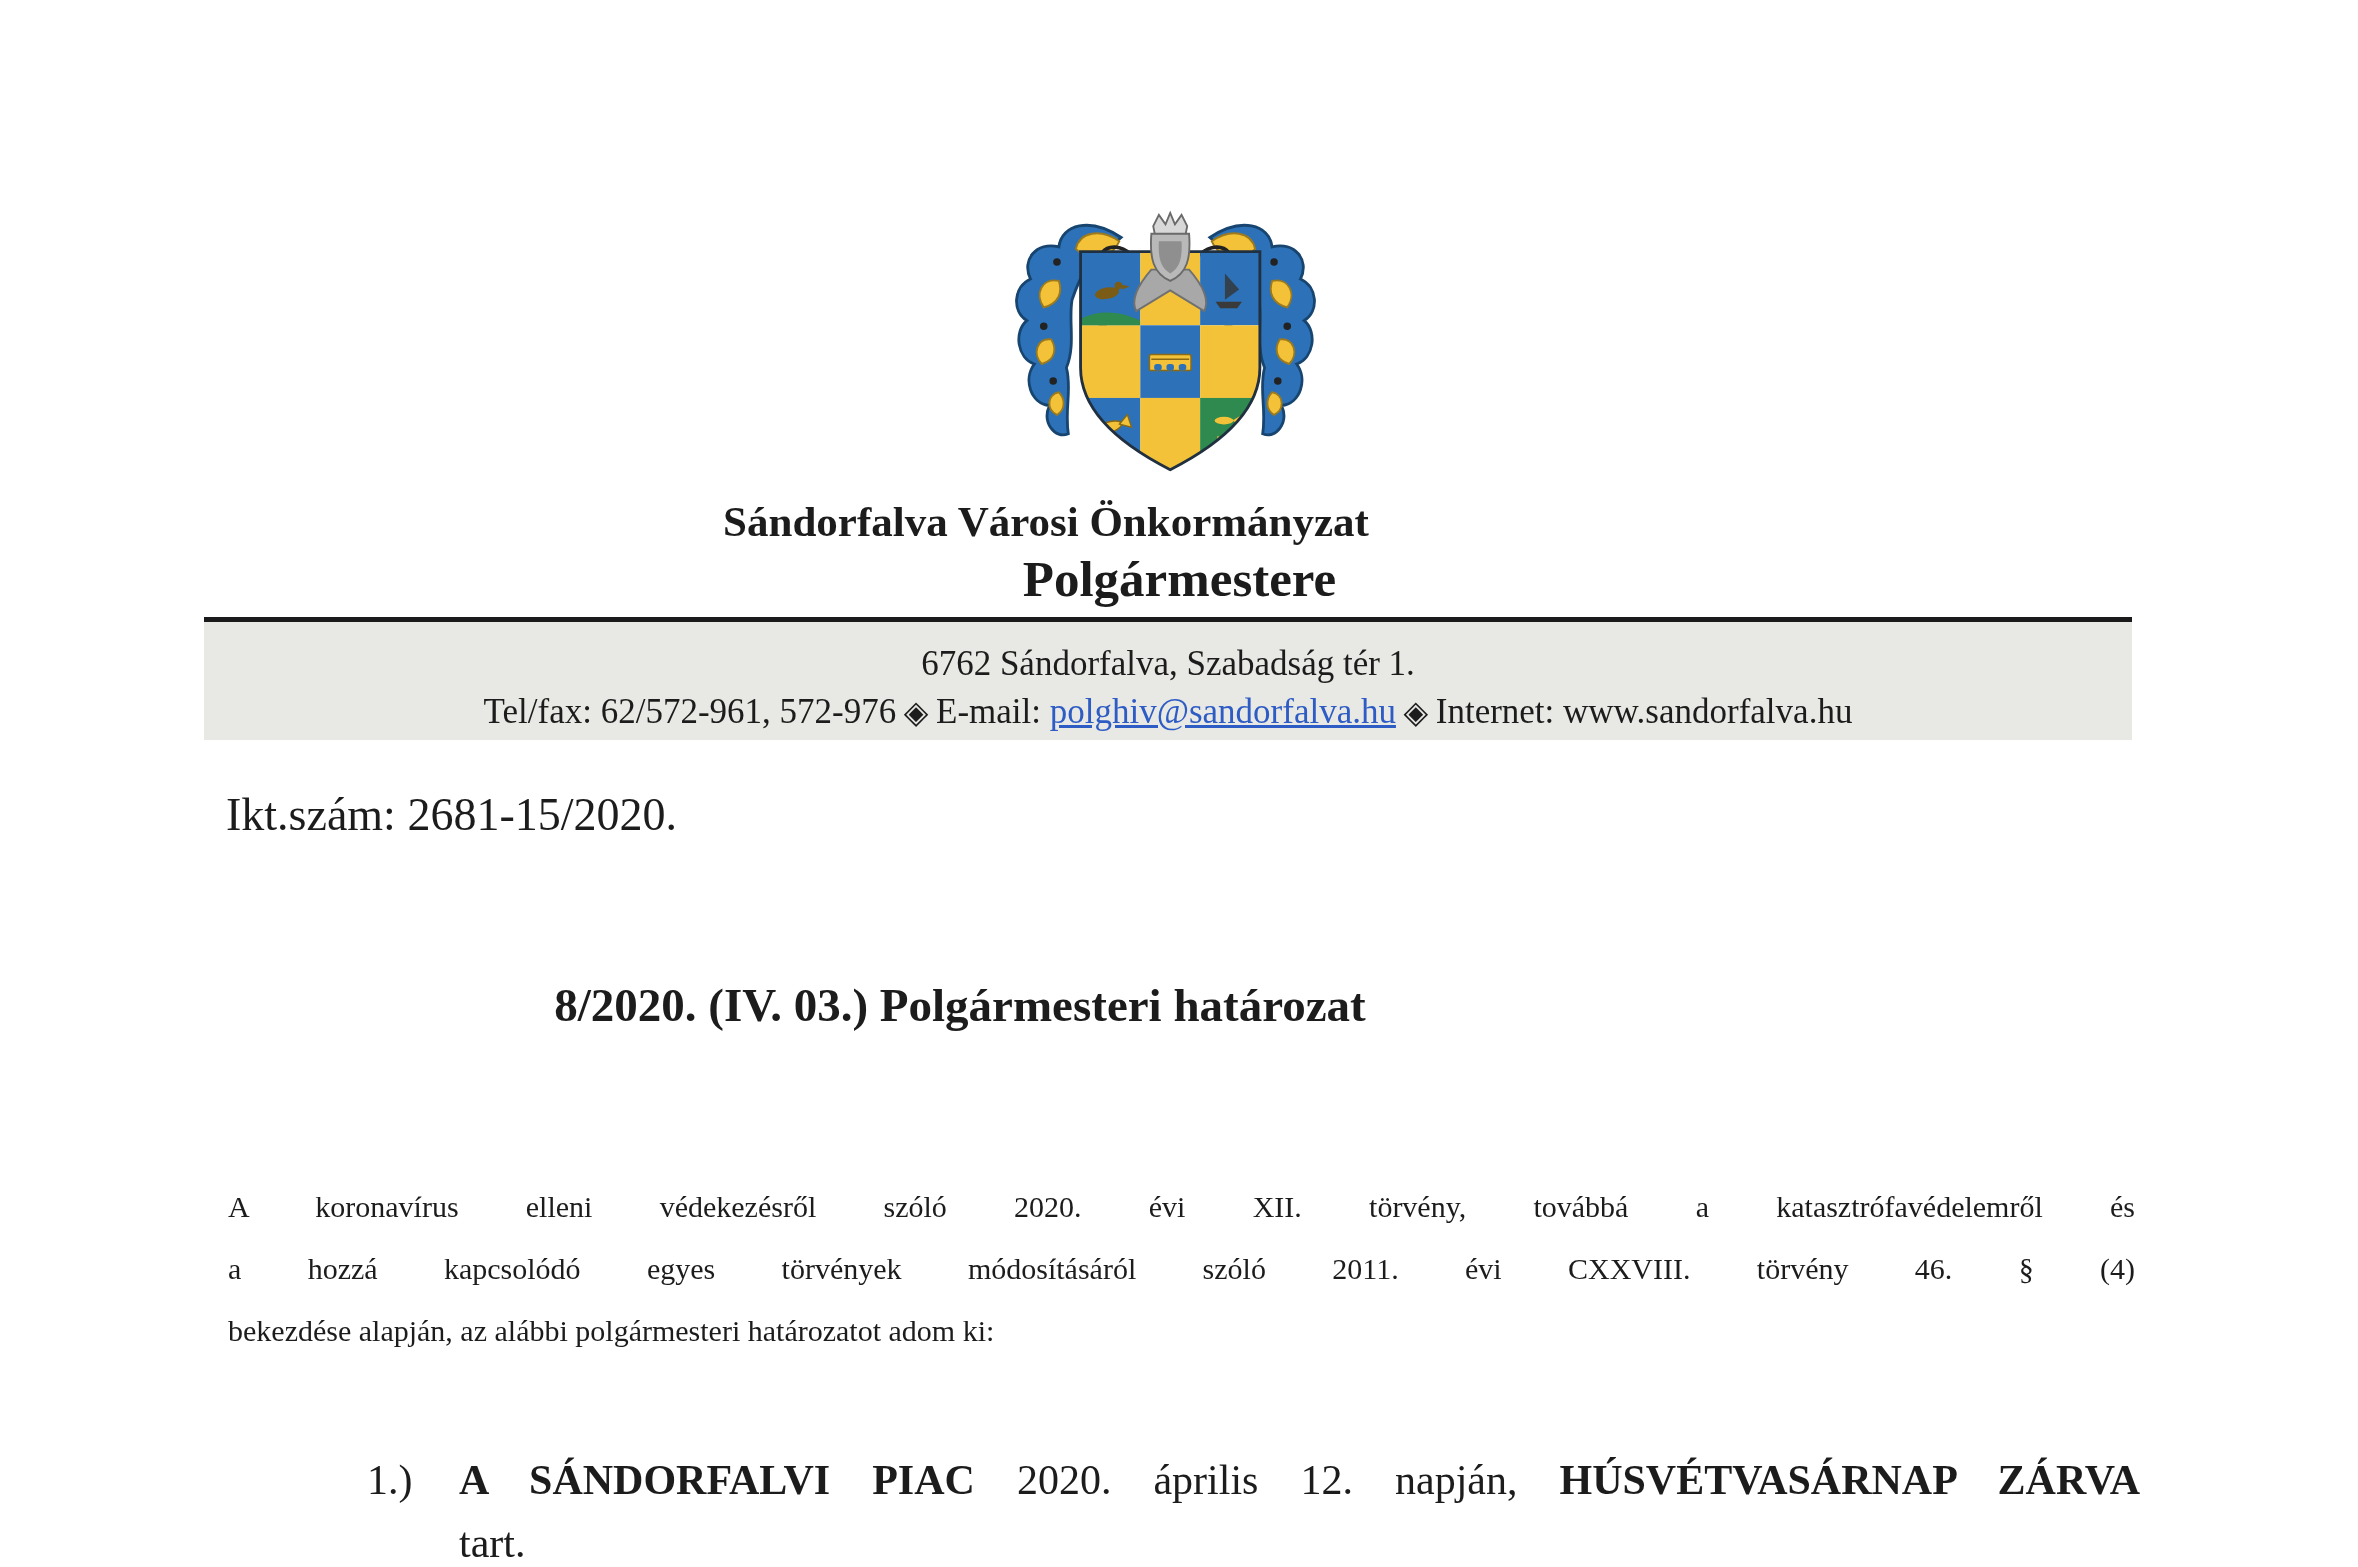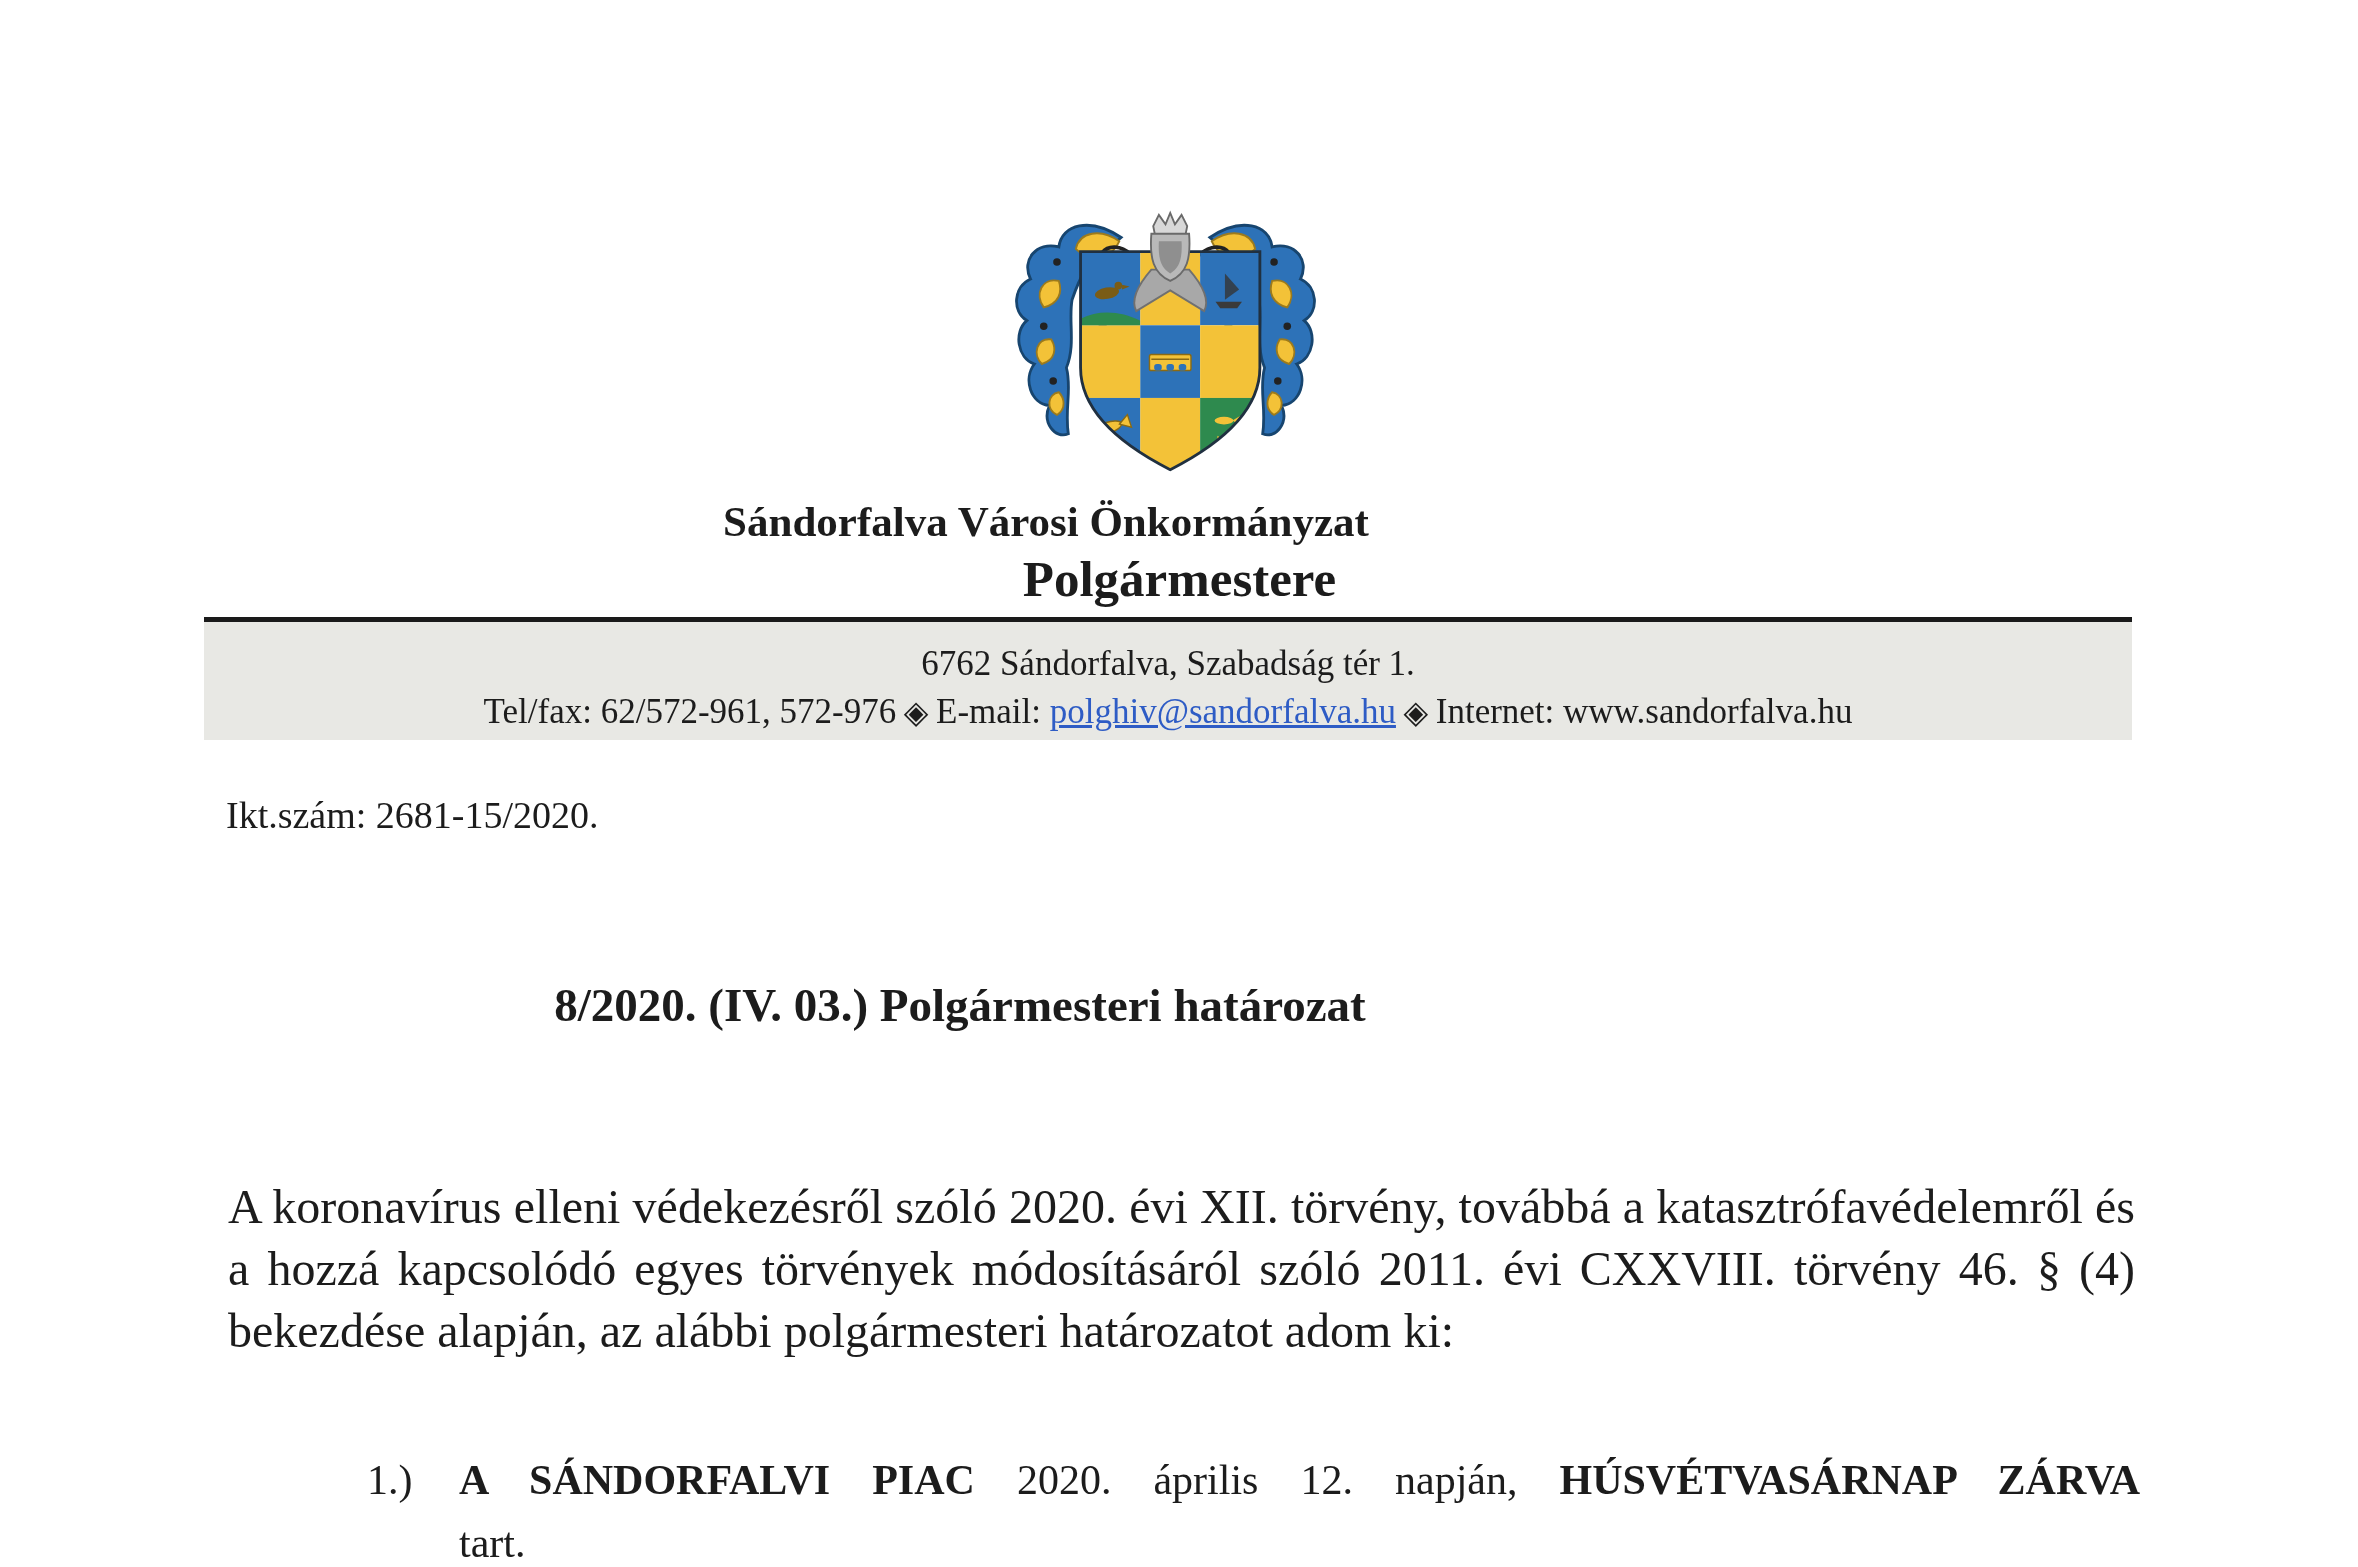--- a/index.html
+++ b/index.html
@@ -31,31 +31,31 @@
   }
   .band-line1{
     margin-top:20px;font-size:35px;line-height:44px;
   }
   .band-line2{
     margin-top:3.8px;font-size:35px;line-height:44px;white-space:nowrap;
   }
   .diamond{margin:0 7.6px;font-size:32px;}
   .email{color:#2e5cc5;text-decoration:underline;cursor:pointer;}
   .ikt,.clerk{
-    position:absolute;left:226px;font-size:38px;line-height:46px;white-space:nowrap;
+    position:absolute;left:226px;font-size:46px;line-height:46px;white-space:nowrap;
   }
   .ikt{top:792px;}
   .clerk{top:838px;}
   .title{
     position:absolute;left:0;top:978px;width:1920px;margin:0;
     text-align:center;font-size:47px;font-weight:700;line-height:55px;
   }
   .para{
     position:absolute;left:228px;top:1176px;width:1907px;
-    font-size:48px;line-height:62px;
+    font-size:30px;line-height:62px;
   }
   .pline{white-space:nowrap;}
   .pjust{text-align:justify;text-align-last:justify;white-space:normal;}
   .item-num{
     position:absolute;left:367px;top:1449px;
     font-size:42px;line-height:63px;
   }
   .item-body{
     position:absolute;left:459px;top:1449px;width:1681px;
     font-size:42px;line-height:63px;

